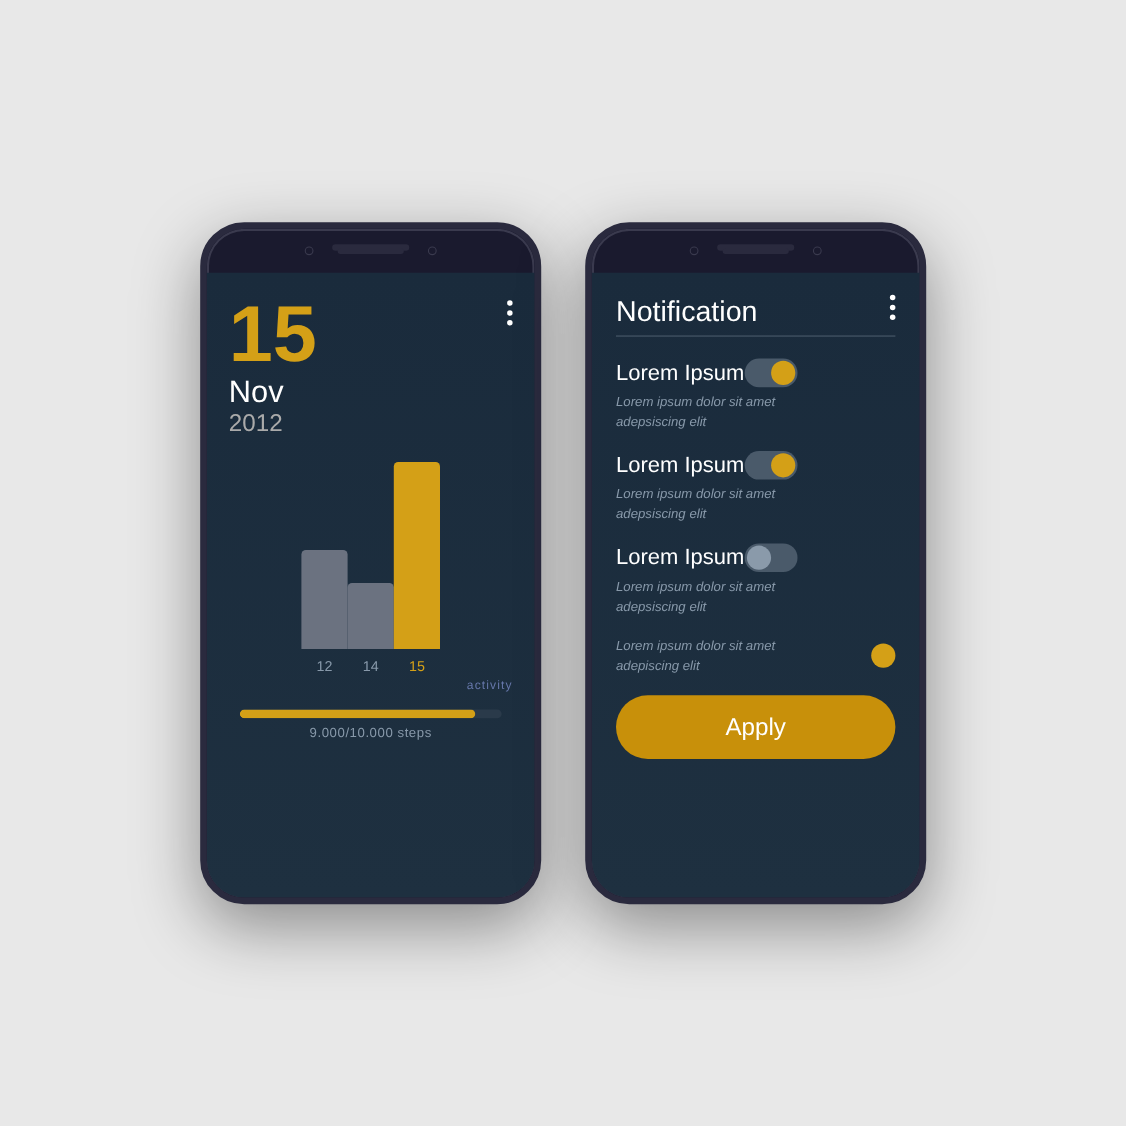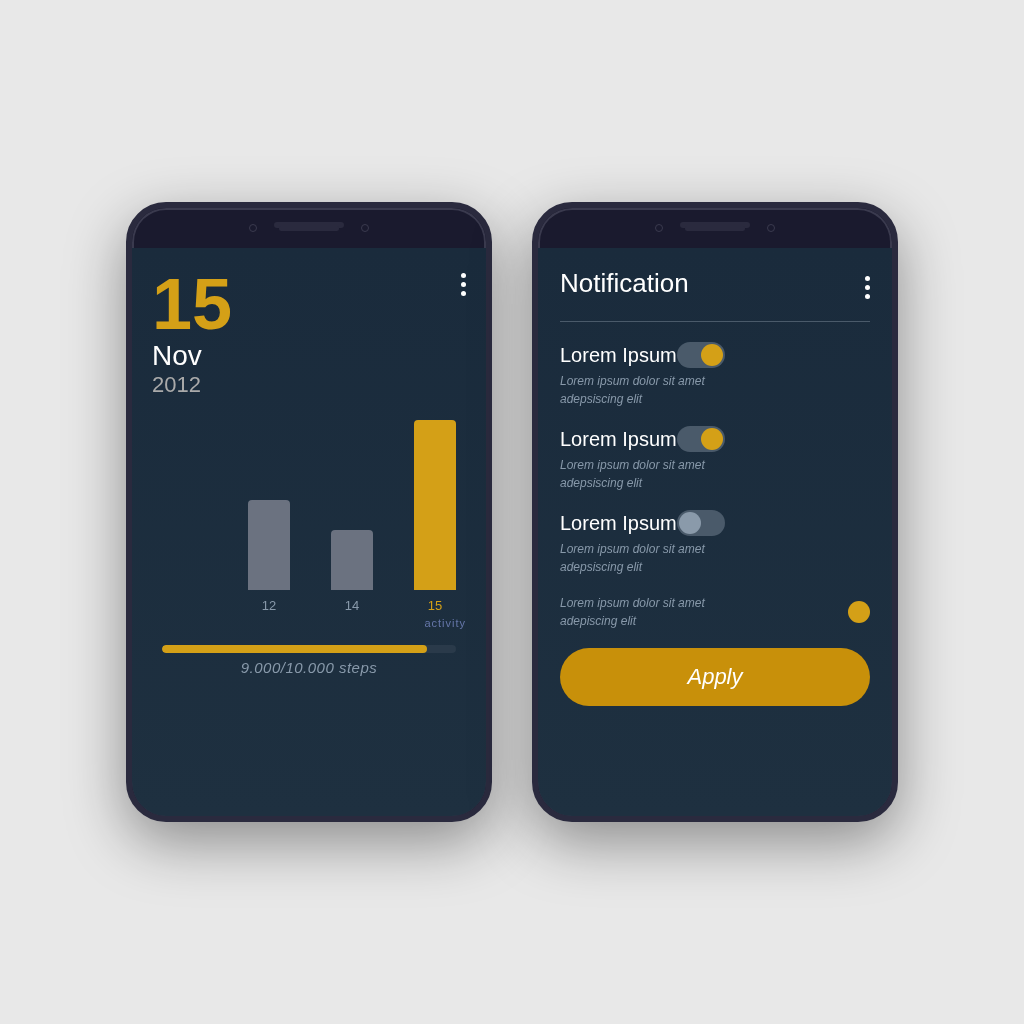--- a/index.html
+++ b/index.html
@@ -10,21 +10,21 @@
       background: #e8e8e8;
       display: flex;
       align-items: center;
       justify-content: center;
       gap: 40px;
       font-family: 'Arial', sans-serif;
       overflow: hidden;
     }
 
     .phone {
-      width: 366px;
+      width: 310px;
       height: 620px;
       background: #1a1a2e;
       border-radius: 40px;
       border: 6px solid #2a2a3e;
       position: relative;
       box-shadow: 0 20px 60px rgba(0,0,0,0.4), inset 0 0 0 2px #3a3a4e;
       overflow: hidden;
     }
 
     .phone::before {
@@ -121,24 +121,23 @@
       width: 5px;
       height: 5px;
       background: #ffffff;
       border-radius: 50%;
     }
 
     .chart-area {
       margin-top: 15px;
       display: flex;
       align-items: flex-end;
-      justify-content: flex-end;
+      justify-content: center;
       height: 200px;
       padding: 0 10px;
-      gap: 41px;
     }
 
     .bar-group {
       display: flex;
       flex-direction: column;
       align-items: center;
       gap: 8px;
     }
 
     .bar {
@@ -179,38 +178,37 @@
 
     .progress-bar-fill {
       height: 100%;
       background: #d4a017;
       border-radius: 4px;
       width: 90%;
     }
 
     .progress-text {
       text-align: center;
-      font-size: 15px;
+      font-size: 12px;
       color: #8899aa;
       margin-top: 6px;
       letter-spacing: 0.5px;
-      font-style: italic;
     }
 
     
     .phone2 .phone-screen {
       background: linear-gradient(180deg, #1a2b3c 0%, #1e3040 100%);
       padding: 20px 22px;
     }
 
     .notif-header {
       display: flex;
       justify-content: space-between;
-      align-items: flex-end;
-      margin-bottom: 22px;
+      align-items: flex-start;
+      margin-bottom: 6px;
     }
 
     .notif-title {
       font-size: 26px;
       color: #ffffff;
       font-weight: 400;
     }
 
     .notif-divider {
       width: 100%;
@@ -292,21 +290,20 @@
       padding: 16px;
       background: #c8900a;
       color: #ffffff;
       font-size: 22px;
       font-weight: 500;
       border: none;
       border-radius: 30px;
       cursor: pointer;
       text-align: center;
       margin-top: 10px;
-      font-style: italic;
     }
   </style>
 </head>
 <body>
 
 <div class="phone phone1">
   <div class="phone-cameras">
     <div class="camera-dot"></div>
     <div class="speaker-bar"></div>
     <div class="camera-dot"></div>

